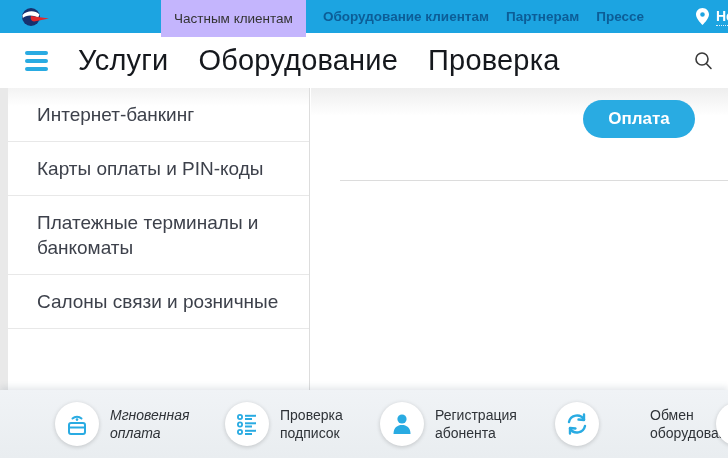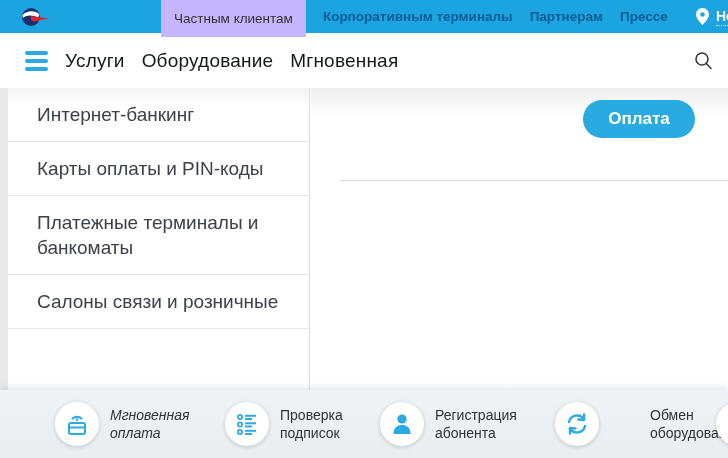--- a/index.html
+++ b/index.html
@@ -37,21 +37,21 @@
   }
   .location-label{border-bottom:1px dotted #dfeffb;padding-bottom:1px;}
   
   .mainnav{
     position:absolute;top:33px;left:0;width:728px;height:55px;background:#fff;
     display:flex;align-items:center;z-index:5;
   }
   .hamburger{margin-left:25px;width:23px;cursor:pointer;}
   .hamburger span{display:block;height:4px;border-radius:2px;background:#29abe2;margin:4px 0;}
   .nav-item{
-    font-size:19px;color:#15181d;margin-left:17px;cursor:pointer;letter-spacing:.2px;
+    font-size:29px;color:#15181d;margin-left:30px;cursor:pointer;letter-spacing:.2px;
   }
   .nav-item:first-of-type{margin-left:31px;}
   .search-btn{position:absolute;right:15px;top:18px;cursor:pointer;line-height:0;}
   
   .left-strip{
     position:absolute;left:0;top:88px;width:8px;height:370px;background:#e9e9e9;
   }
   .sidebar{
     position:absolute;left:8px;top:88px;width:302px;height:370px;
     background:linear-gradient(#f3f3f3,#ffffff 18px);
@@ -107,21 +107,21 @@
         <circle cx="10" cy="11" r="9" fill="#17316e"></circle>
         <path d="M1.5 9 C6 4.5 14 4 18.5 8.5 L17 12 C12 8.5 5 9 1.8 12 Z" fill="#ffffff"></path>
         <path d="M10 10 L28 12.5 L13 15.5 C10.5 15.5 9 12.5 10 10 Z" fill="#e0272b"></path>
       </svg>
     </span>
   </div>
   <div class="tab tab-active">
     <span>Частным клиентам</span>
   </div>
   <div class="top-link">
-    <span>Корпоративным терминалы</span>
+    <span>Оборудование клиентам</span>
   </div>
   <div class="top-link">
     <span>Партнерам</span>
   </div>
   <div class="top-link">
     <span>Прессе</span>
   </div>
   <div class="location">
     <span style="line-height:0;">
       <svg width="13" height="17" viewBox="0 0 13 17">
@@ -133,21 +133,21 @@
 </div>
 
 <div class="mainnav">
   <div class="hamburger">
     <span></span>
       <span></span>
       <span></span>
   </div>
   <div class="nav-item">Услуги</div>
   <div class="nav-item">Оборудование</div>
-  <div class="nav-item">Мгновенная</div>
+  <div class="nav-item">Проверка</div>
   <div class="search-btn">
     <svg width="19" height="20" viewBox="0 0 19 20">
       <circle cx="8" cy="8" r="6" fill="none" stroke="#3a3a3a" stroke-width="1.6"></circle>
       <line x1="12.5" y1="12.7" x2="17" y2="17.5" stroke="#3a3a3a" stroke-width="1.6" stroke-linecap="round"></line>
     </svg>
   </div>
 </div>
 
 <div class="left-strip"></div>
 

